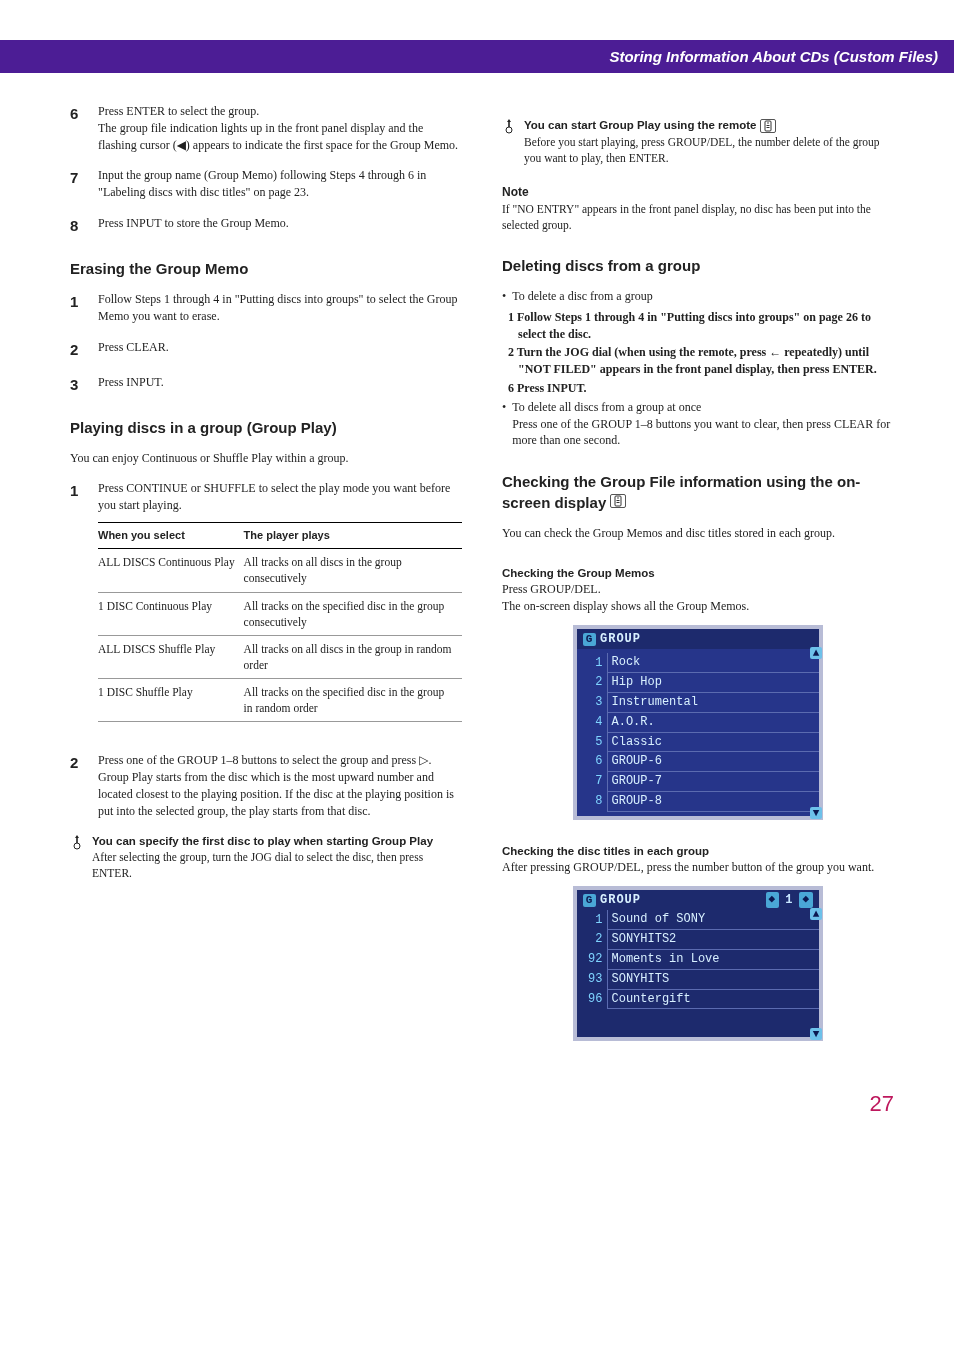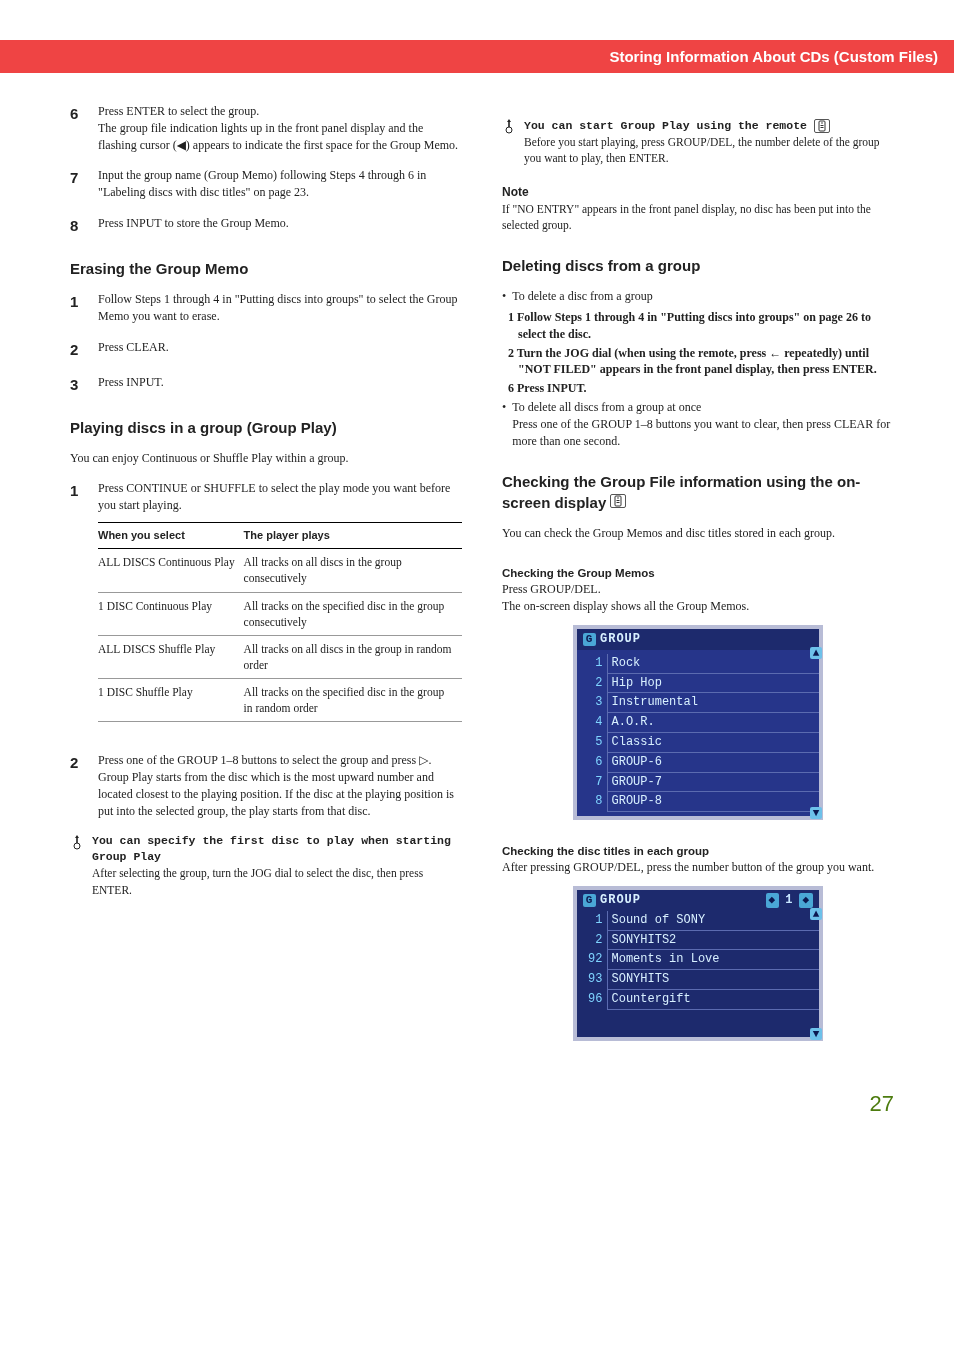--- a/index.html
+++ b/index.html
@@ -7,24 +7,25 @@
     font-family: Georgia, 'Times New Roman', serif;
     font-size: 12px;
     color: #222;
     background: #fff;
     width: 954px;
     margin: 0 auto;
     padding: 40px 60px 40px 70px;
     line-height: 1.4;
   }
   .header-band {
-    background: #ef4444;
+    background: #4c1d95;
     color: #fff;
     font-family: Arial, Helvetica, sans-serif;
     font-weight: bold;
+    font-style: italic;
     font-size: 15px;
     padding: 6px 16px 6px 0;
     text-align: right;
     margin-bottom: 30px;
     margin-left: -70px;
     margin-right: -60px;
   }
   .columns {
     display: flex;
     gap: 40px;
@@ -91,21 +92,21 @@
     line-height: 1;
     flex-shrink: 0;
     position: relative;
     top: 1px;
   }
   .tip-icon svg { display:block; }
   .tip-body {
     flex: 1;
   }
   .tip-title {
-    font-family: Liberation Mono, monospace;
+    font-family: Liberation Sans, sans-serif;
     font-weight: bold;
     font-size: 11.5px;
   }
   .tip-text {
     font-size: 11.5px;
   }
   .note-heading {
     font-family: Arial, Helvetica, sans-serif;
     font-weight: bold;
     font-size: 12px;
@@ -209,21 +210,21 @@
     font-size:11px;
     text-align:center;
     line-height:12px;
     border-radius:2px;
   }
   .page-number {
     text-align: right;
     font-family: Arial, Helvetica, sans-serif;
     font-size: 22px;
     margin-top: 30px;
-    color: #4d7c0f;
+    color: #be185d;
   }
 </style>
 </head>
 <body>
 
 <div class="header-band">Storing Information About CDs (Custom Files)</div>
 
 <div class="columns">
 
   <div class="col">

